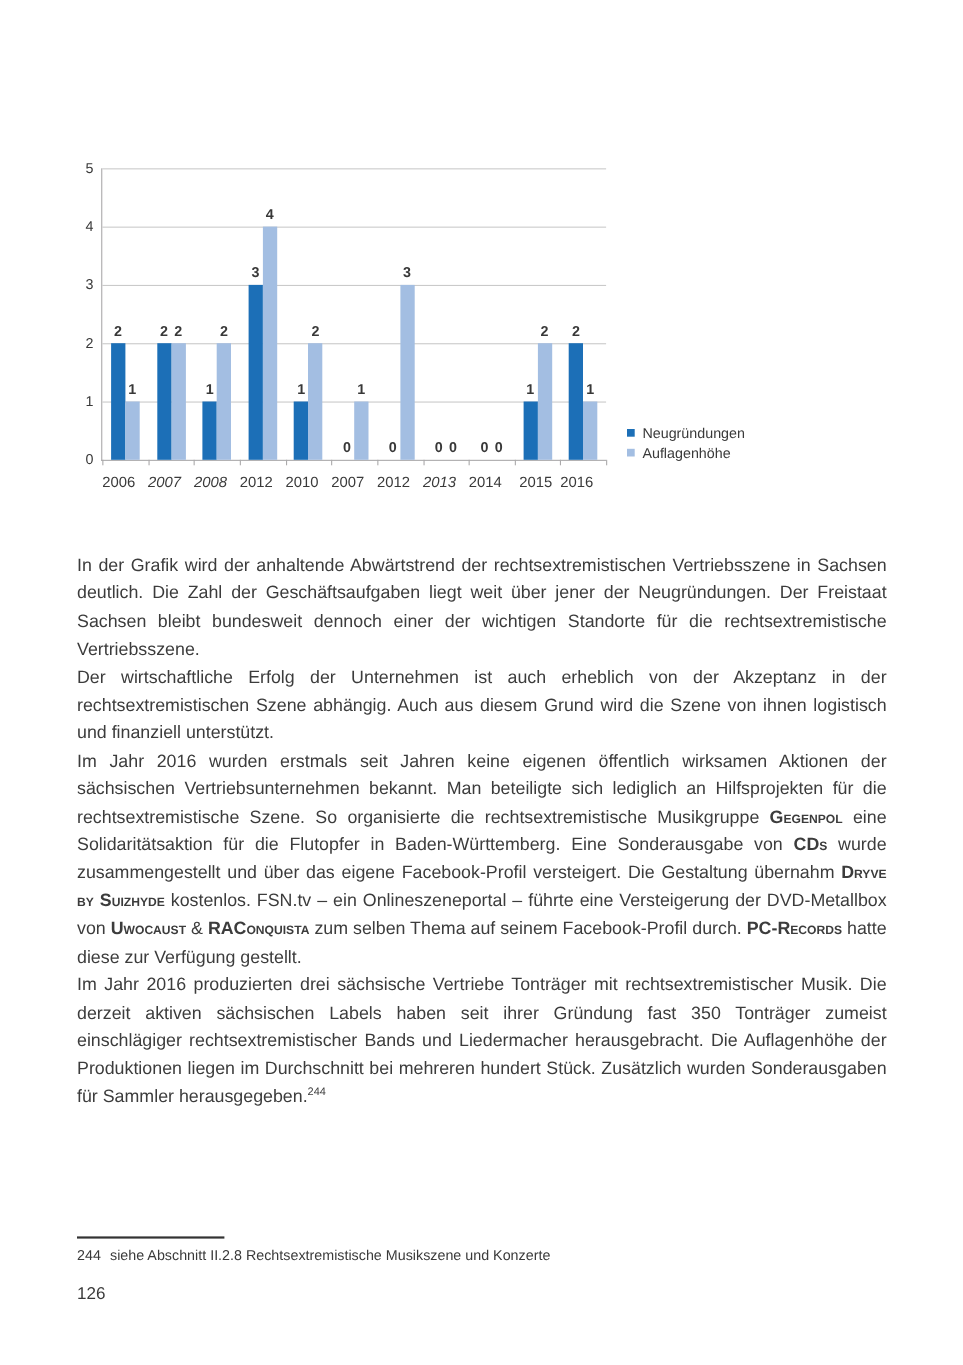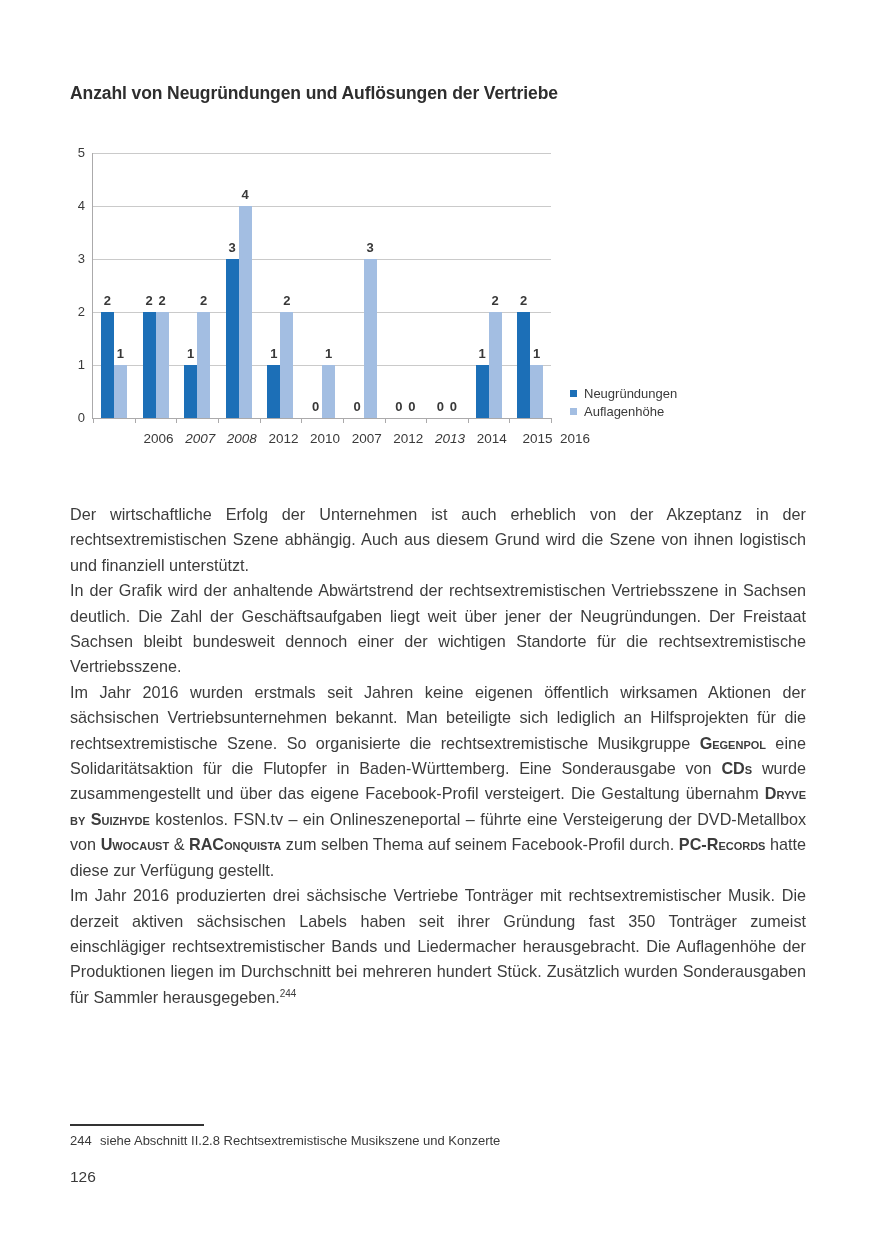--- a/index.html
+++ b/index.html
@@ -14,21 +14,21 @@
   
   .chart{position:absolute;left:0;top:0;width:875px;height:470px;}
   .plot{
     position:absolute;left:92px;top:153px;width:458px;height:265px;
     border-left:1px solid #abaaab;border-bottom:1px solid #abaaab;
   }
   .gridline{position:absolute;left:0;width:458px;height:1px;background:#cacaca;}
   .ylab{position:absolute;left:-32px;width:24px;text-align:right;font-size:13px;color:#3a3a3a;}
   .bar{position:absolute;bottom:0;}
   .vlab{position:absolute;width:26px;text-align:center;font-size:13px;font-weight:bold;color:#383838;}
-  .xlab{position:absolute;top:278px;text-align:right;font-size:13.5px;color:#3a3a3a;margin-left:39px;}
+  .xlab{position:absolute;top:278px;text-align:left;font-size:13.5px;color:#3a3a3a;}
   .tick{position:absolute;top:265px;width:1px;height:5px;background:#abaaab;}
   .legend{position:absolute;left:570px;top:384px;}
   .lrow{display:flex;align-items:center;height:18px;font-size:13px;color:#3a3a3a;white-space:nowrap;}
   .swatch{width:7px;height:7px;margin-right:7px;display:inline-block;flex:0 0 auto;}
   
   .body-text{
     position:absolute;left:70px;top:502px;width:736px;
     font-size:16.2px;line-height:25.4px;color:#3c3c3c;
     text-align:justify;hyphens:auto;-webkit-hyphens:auto;
   }
@@ -39,21 +39,20 @@
   .footnote-rule{position:absolute;left:70px;top:1124px;width:134px;height:2px;background:#333333;}
   .footnote{position:absolute;left:70px;top:1133px;display:flex;font-size:13px;color:#3a3a3a;}
   .fn-num{width:30px;flex:0 0 auto;}
   .page-number{position:absolute;left:70px;top:1168px;font-size:15.5px;color:#3a3a3a;}
 </style>
 </head>
 <body>
 
 <div class="page">
 
-  <h1 class="page-title">Anzahl von Neugründungen und Auflösungen der Vertriebe</h1>
 
   <div class="chart">
     <div class="plot" id="plot">
         <div class="ylab" style="top: 257px;">0</div>
         <div class="gridline" style="top: 212px;"></div>
         <div class="ylab" style="top: 204px;">1</div>
         <div class="gridline" style="top: 159px;"></div>
         <div class="ylab" style="top: 151px;">2</div>
         <div class="gridline" style="top: 106px;"></div>
         <div class="ylab" style="top: 98px;">3</div>
@@ -129,22 +128,22 @@
           <span>Neugründungen</span>
         </div>
         <div class="lrow">
           <span class="swatch" style="background: rgb(163, 190, 226);"></span>
           <span>Auflagenhöhe</span>
         </div>
       </div>
   </div>
 
   <div class="body-text" id="body-text">
+      <p><span>In der Grafik wird der anhaltende Abwärtstrend der rechtsextremistischen Vertriebsszene in Sachsen deutlich. Die Zahl der Geschäftsaufgaben liegt weit über jener der Neugründungen. Der Freistaat Sachsen bleibt bundesweit dennoch einer der wichtigen Standorte für die rechtsextremistische Vertriebsszene.</span></p>
       <p><span>Der wirtschaftliche Erfolg der Unternehmen ist auch erheblich von der Akzeptanz in der rechtsextremistischen Szene abhängig. Auch aus diesem Grund wird die Szene von ihnen logistisch und finanziell unterstützt.</span></p>
-      <p><span>In der Grafik wird der anhaltende Abwärtstrend der rechtsextremistischen Vertriebsszene in Sachsen deutlich. Die Zahl der Geschäftsaufgaben liegt weit über jener der Neugründungen. Der Freistaat Sachsen bleibt bundesweit dennoch einer der wichtigen Standorte für die rechtsextremistische Vertriebsszene.</span></p>
       <p><span>Im Jahr 2016 wurden erstmals seit Jahren keine eigenen öffentlich wirksamen Aktionen der sächsischen Vertriebsunternehmen bekannt. Man beteiligte sich lediglich an Hilfsprojekten für die rechtsextremistische Szene. So organisierte die rechtsextremistische Musikgruppe </span><span class="sc">Gegenpol</span><span> eine Solidaritätsaktion für die Flutopfer in Baden-Württemberg. Eine Sonderausgabe von </span><span class="sc">CDs</span><span> wurde zusammengestellt und über das eigene Facebook-Profil versteigert. Die Gestaltung übernahm </span><span class="sc">Dryve by Suizhyde</span><span> kostenlos. FSN.tv – ein Onlineszeneportal – führte eine Versteigerung der DVD-Metallbox von </span><span class="sc">Uwocaust</span><span> &amp; </span><span class="sc">RAConquista</span><span> zum selben Thema auf seinem Facebook-Profil durch. </span><span class="sc">PC-Records</span><span> hatte diese zur Verfügung gestellt.</span></p>
       <p><span>Im Jahr 2016 produzierten drei sächsische Vertriebe Tonträger mit rechtsextremistischer Musik. Die derzeit aktiven sächsischen Labels haben seit ihrer Gründung fast 350 Tonträger zumeist einschlägiger rechtsextremistischer Bands und Liedermacher herausgebracht. Die Auflagenhöhe der Produktionen liegen im Durchschnitt bei mehreren hundert Stück. Zusätzlich wurden Sonderausgaben für Sammler herausgegeben.</span><sup>244</sup></p>
     </div>
 
   <div class="footnote-rule"></div>
   <div class="footnote">
     <span class="fn-num">244</span>
     <span>siehe Abschnitt II.2.8 Rechtsextremistische Musikszene und Konzerte</span>
   </div>
 

